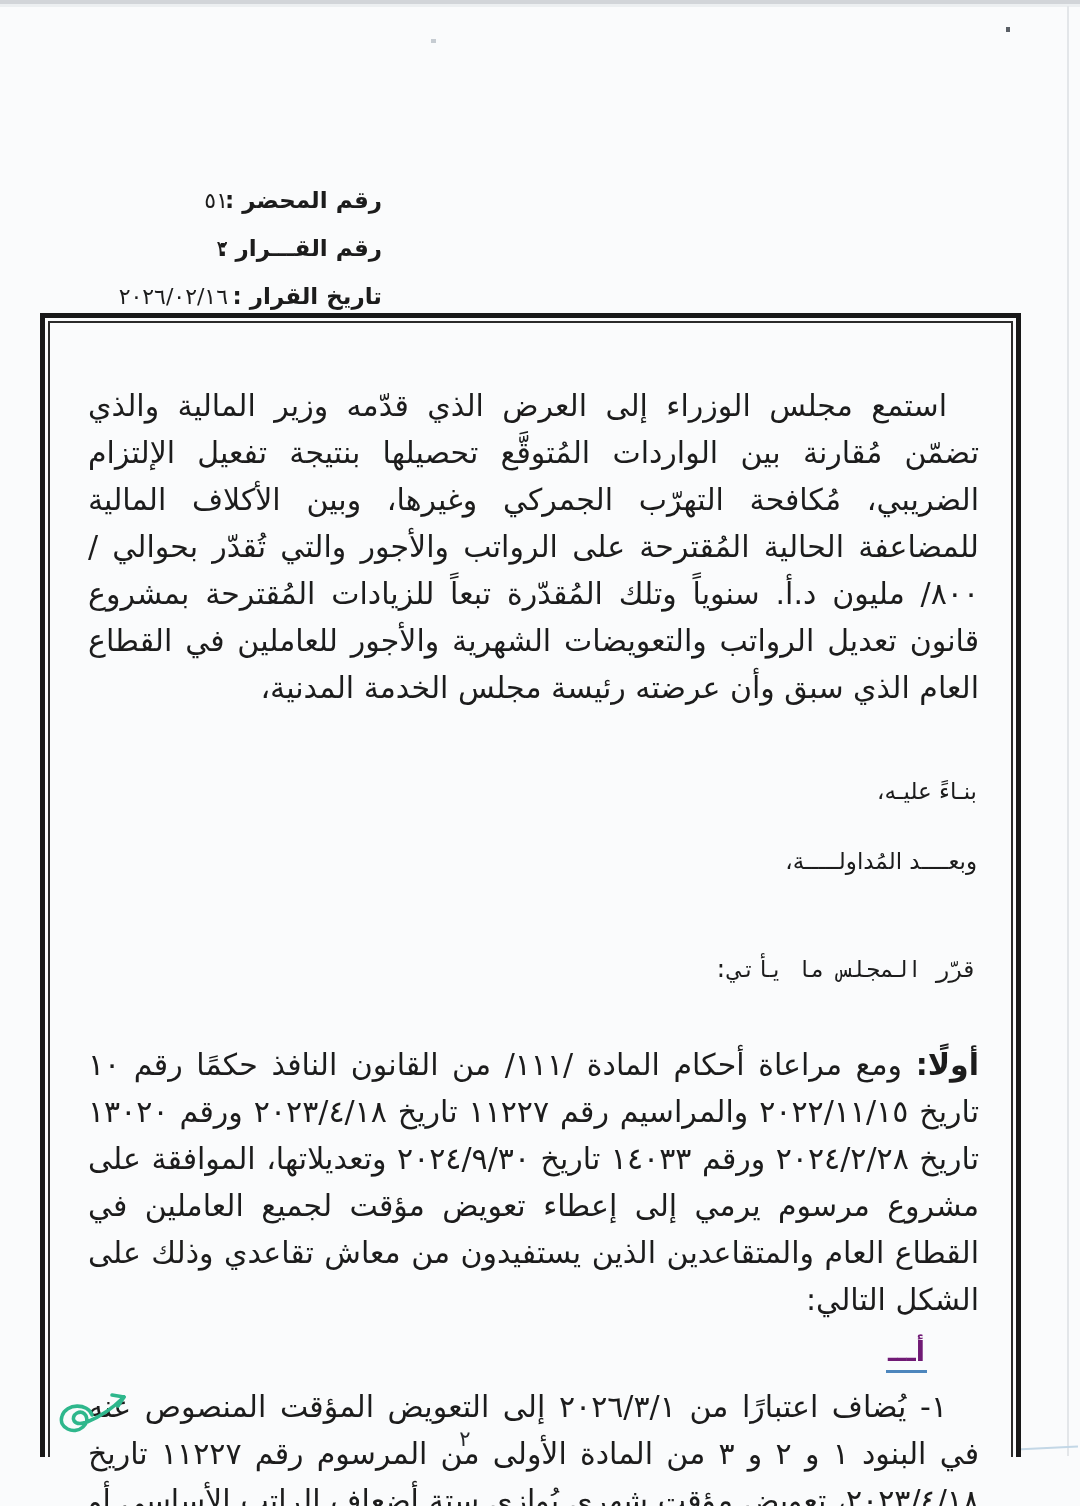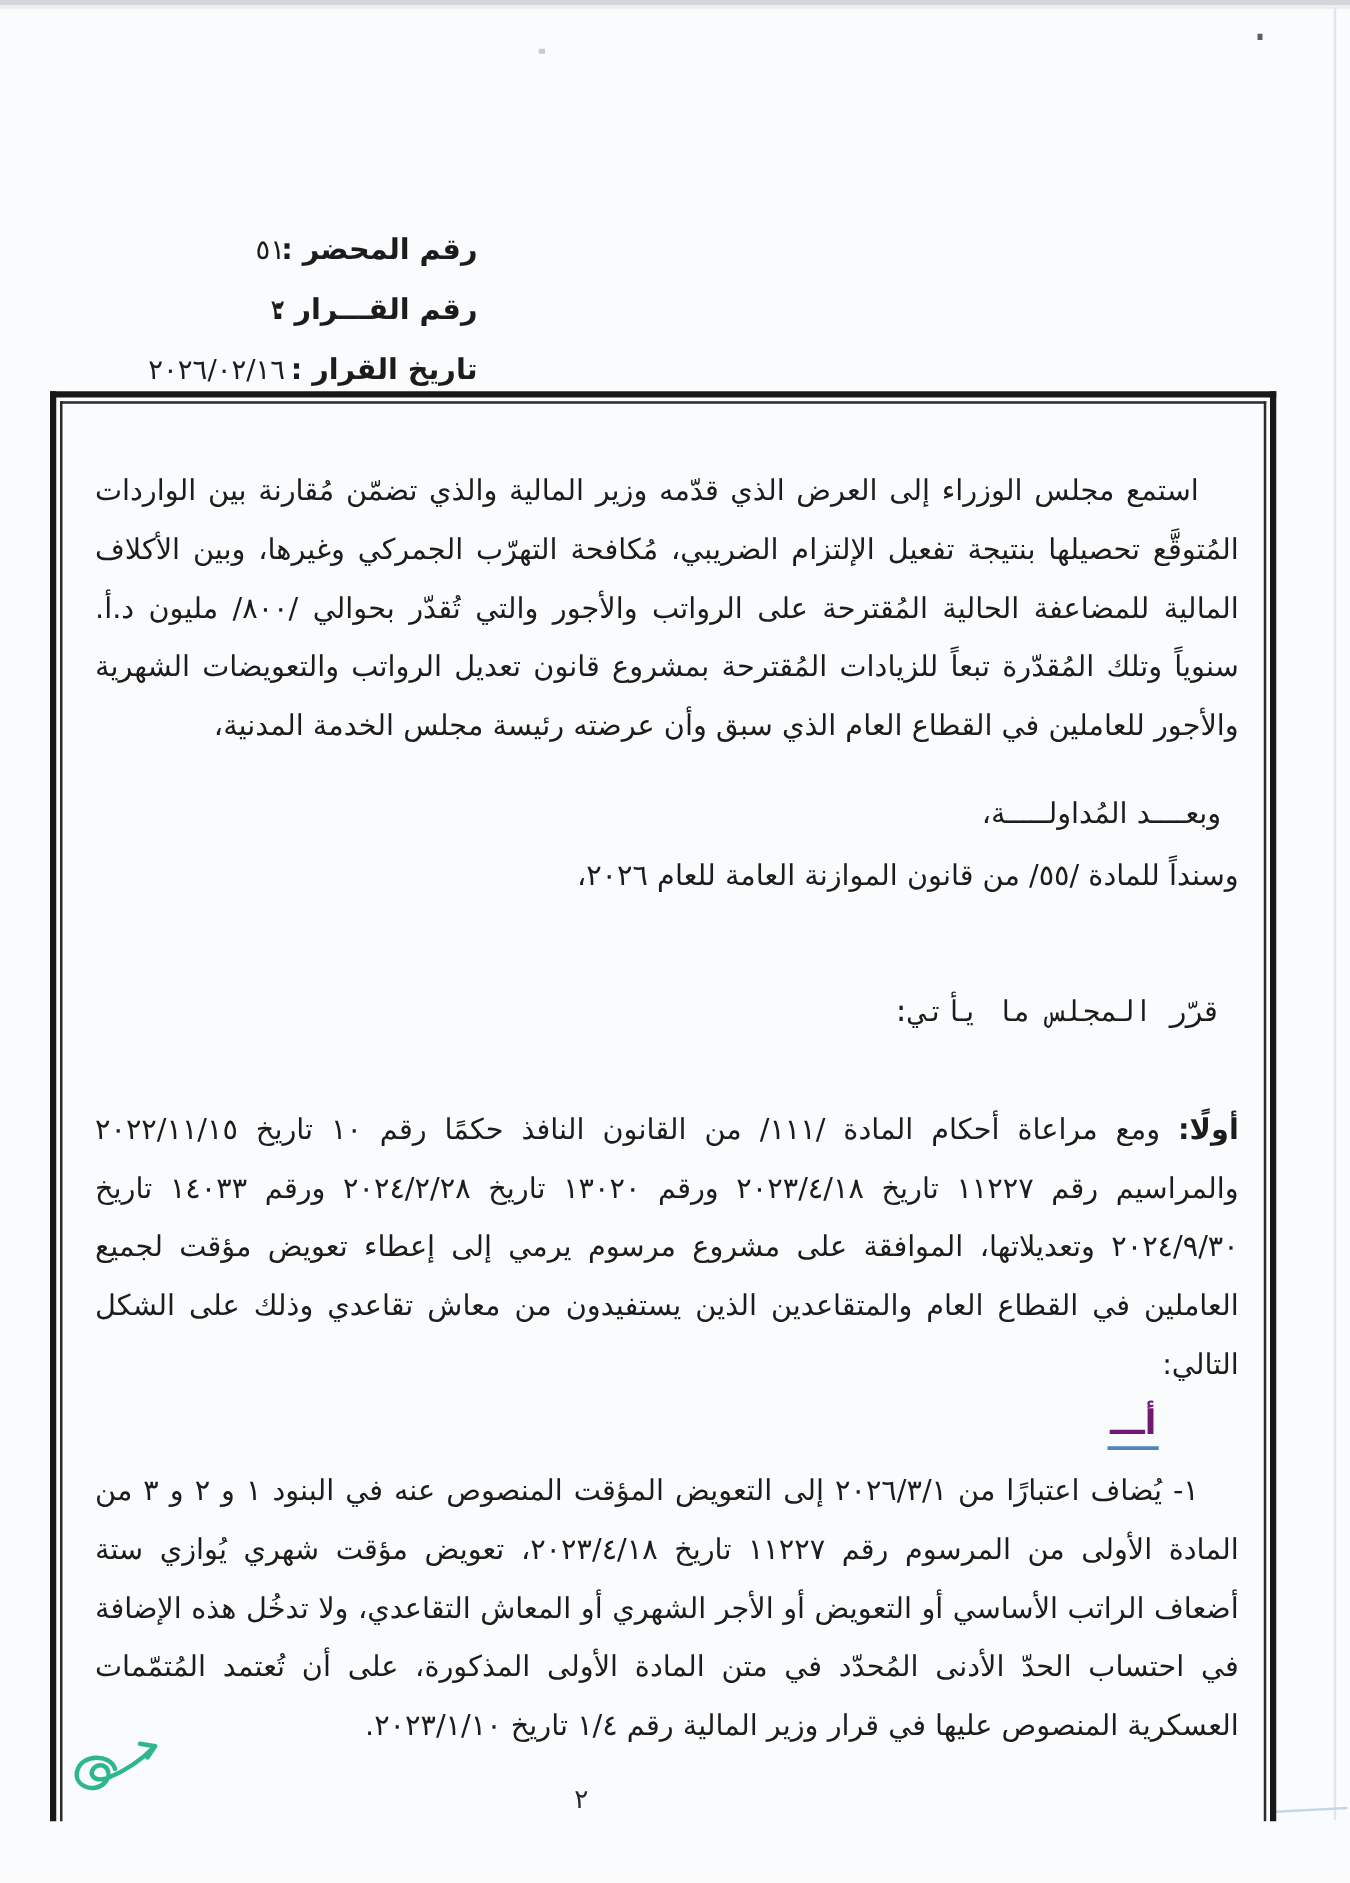--- a/index.html
+++ b/index.html
@@ -33,21 +33,21 @@
     width: 971px; height: 1139px;
     border: 5px solid #181818; border-bottom: none;
   }
   .decision-box-inner {
     position: absolute; top: 3px; left: 3px; right: 3px; bottom: 0;
     border: 2px solid #2b2b2b; border-bottom: none;
     padding: 47px 20px 0 26px;
     direction: rtl;
   }
 
-  .para { font-size: 23px; line-height: 47px; text-align: justify; margin: 0; }
+  .para { font-size: 30px; line-height: 47px; text-align: justify; margin: 12px; }
   .indent { text-indent: 32px; }
   .sline { font-size: 23px; line-height: 47px; margin: 0; white-space: nowrap; }
   .based    { margin-top: 57px; margin-right: 14px; }
   .delib    { margin-top: 23px; margin-right: 14px; }
   .pursuant { margin-top: 3px;  margin-right: 0; }
   .decided  { margin-top: 63px; margin-right: 14px; font-family: Liberation Mono, monospace; }
   .first-clause { margin-top: 46px; }
   .lead { font-weight: bold; }
   .item-a-marker {
     margin: 6px 64px 0 0;
@@ -88,22 +88,22 @@
       <span class="hlabel">تاريخ القرار :</span>
       <span class="hvalue">٢٠٢٦/٠٢/١٦</span>
     </div>
   </div>
 
   <div class="decision-box">
     <div class="decision-box-inner">
 
       <p class="para indent">استمع مجلس الوزراء إلى العرض الذي قدّمه وزير المالية والذي تضمّن مُقارنة بين الواردات المُتوقَّع تحصيلها بنتيجة تفعيل الإلتزام الضريبي، مُكافحة التهرّب الجمركي وغيرها، وبين الأكلاف المالية للمضاعفة الحالية المُقترحة على الرواتب والأجور والتي تُقدّر بحوالي /٨٠٠/ مليون د.أ. سنوياً وتلك المُقدّرة تبعاً للزيادات المُقترحة بمشروع قانون تعديل الرواتب والتعويضات الشهرية والأجور للعاملين في القطاع العام الذي سبق وأن عرضته رئيسة مجلس الخدمة المدنية،</p>
 
+      <p class="sline based">بنـاءً عليـه،</p>
       <p class="sline delib">وبعــــد المُداولـــــة،</p>
-      <p class="sline pursuant">وسنداً للمادة /٥٥/ من قانون الموازنة العامة للعام ٢٠٢٦،</p>
 
       <p class="sline decided">قرّر المجلس ما يأتي:</p>
 
       <p class="para first-clause"><span class="lead">أولًا:</span><span> ومع مراعاة أحكام المادة /١١١/ من القانون النافذ حكمًا رقم ١٠ تاريخ ٢٠٢٢/١١/١٥ والمراسيم رقم ١١٢٢٧ تاريخ ٢٠٢٣/٤/١٨ ورقم ١٣٠٢٠ تاريخ ٢٠٢٤/٢/٢٨ ورقم ١٤٠٣٣ تاريخ ٢٠٢٤/٩/٣٠ وتعديلاتها، الموافقة على مشروع مرسوم يرمي إلى إعطاء تعويض مؤقت لجميع العاملين في القطاع العام والمتقاعدين الذين يستفيدون من معاش تقاعدي وذلك على الشكل التالي:</span></p>
 
       <div class="item-a-marker">أـــ</div>
 
       <p class="para indent item-1">١- يُضاف اعتبارًا من ٢٠٢٦/٣/١ إلى التعويض المؤقت المنصوص عنه في البنود ١ و ٢ و ٣ من المادة الأولى من المرسوم رقم ١١٢٢٧ تاريخ ٢٠٢٣/٤/١٨، تعويض مؤقت شهري يُوازي ستة أضعاف الراتب الأساسي أو التعويض أو الأجر الشهري أو المعاش التقاعدي، ولا تدخُل هذه الإضافة في احتساب الحدّ الأدنى المُحدّد في متن المادة الأولى المذكورة، على أن تُعتمد المُتمّمات العسكرية المنصوص عليها في قرار وزير المالية رقم ١/٤ تاريخ ٢٠٢٣/١/١٠.</p>
 
     </div>

